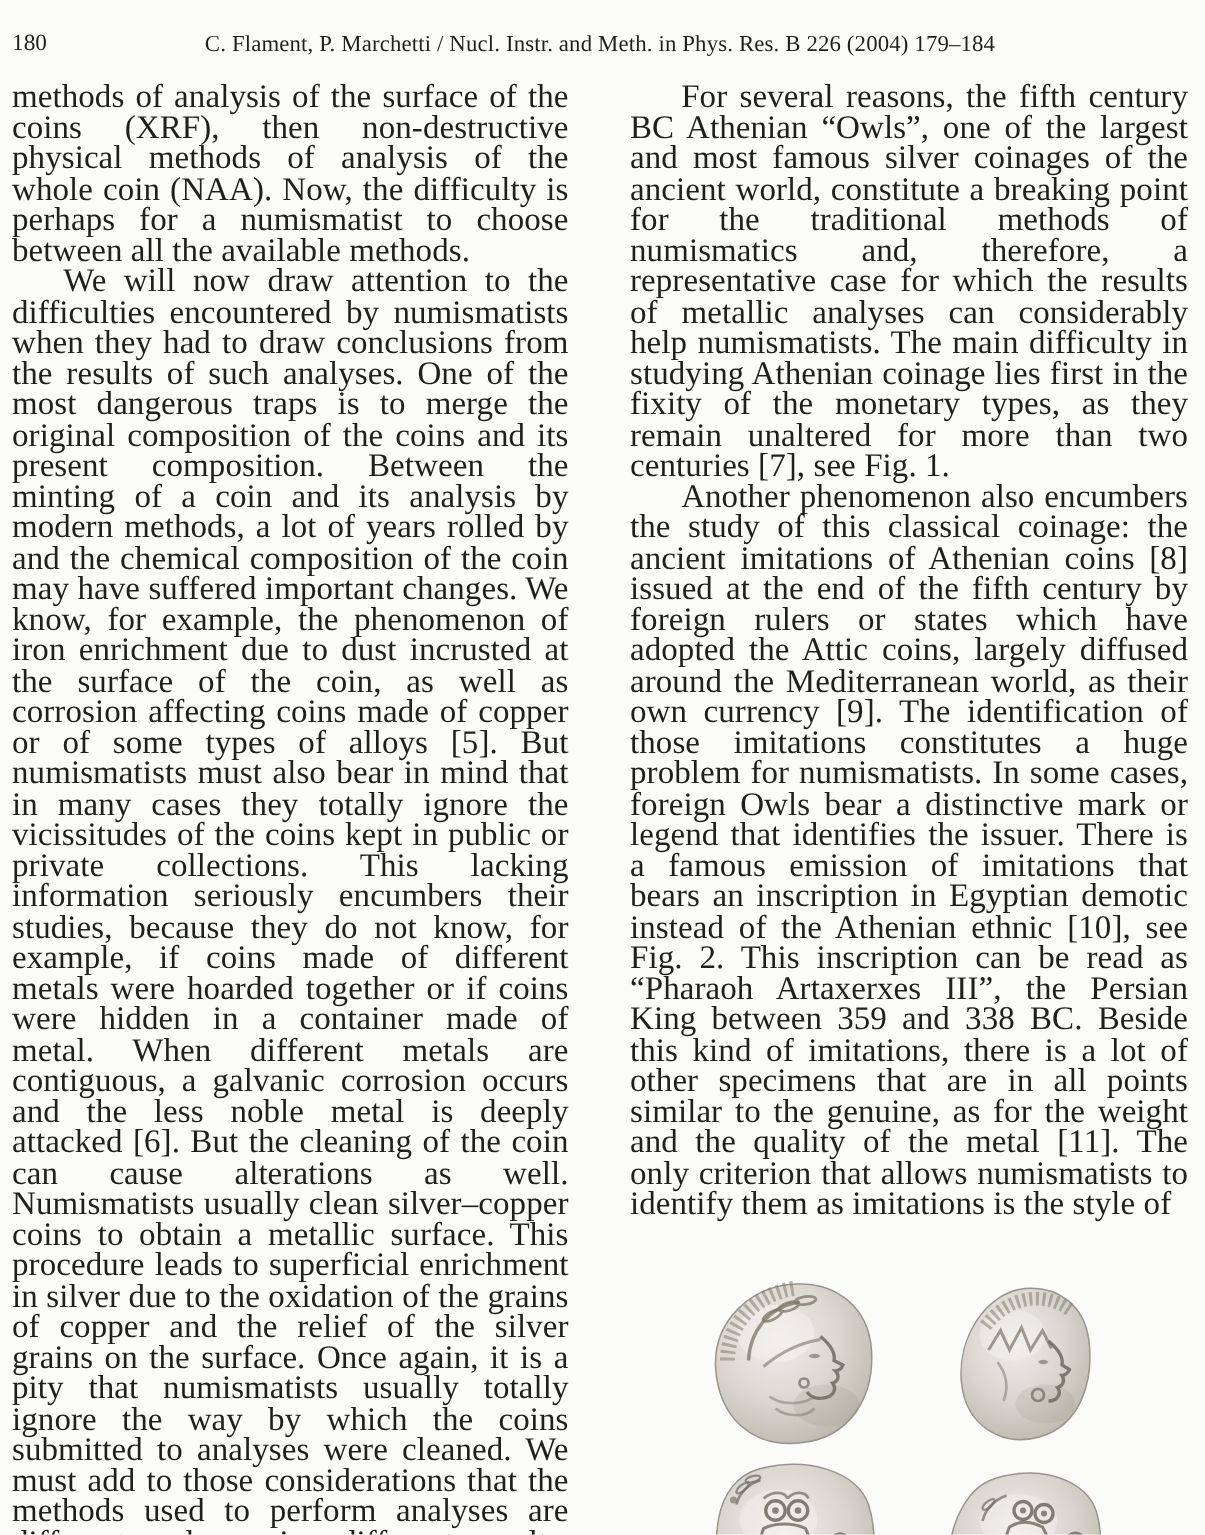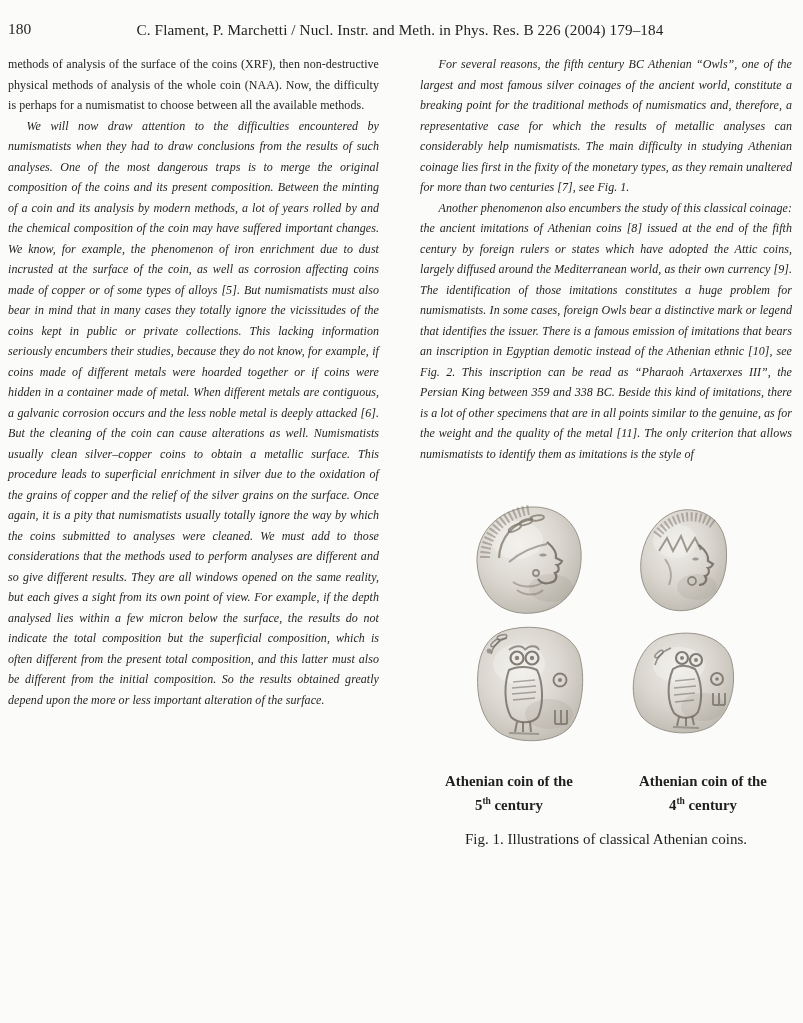--- a/index.html
+++ b/index.html
@@ -24,26 +24,26 @@
     font-size:15.2px;
     padding-top:1px;
     letter-spacing:0.1px;
   }
 
   
   .columns { display:flex; gap:41px; margin-top:10px; }
   .col { width:372px; }
   .col p {
     margin:0;
-    font-size:12px;
+    font-size:22px;
     line-height:20.5px;
     text-align:justify;
     letter-spacing:0.05px;
   }
-  .col p.indent { text-indent:1.55em;font-style:italic; }
+  .col p.indent { text-indent:1.55em; }
 
   
   .figure { margin-top:40px; }
   .coins-grid {
     display:grid;
     grid-template-columns:116px 116px;
     column-gap:38px;
     row-gap:8px;
     justify-content:center;
     justify-items:center;

